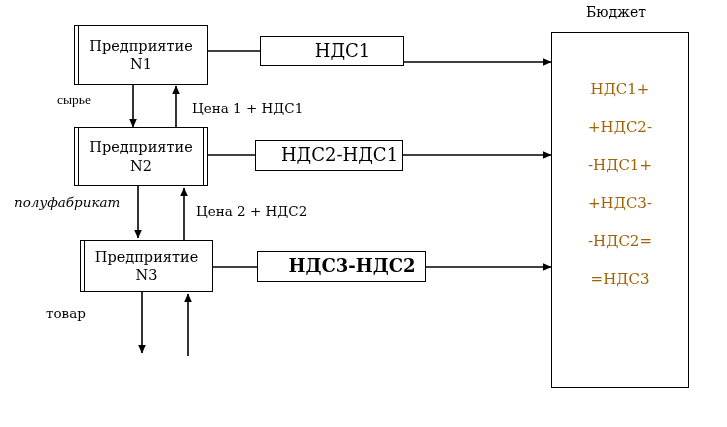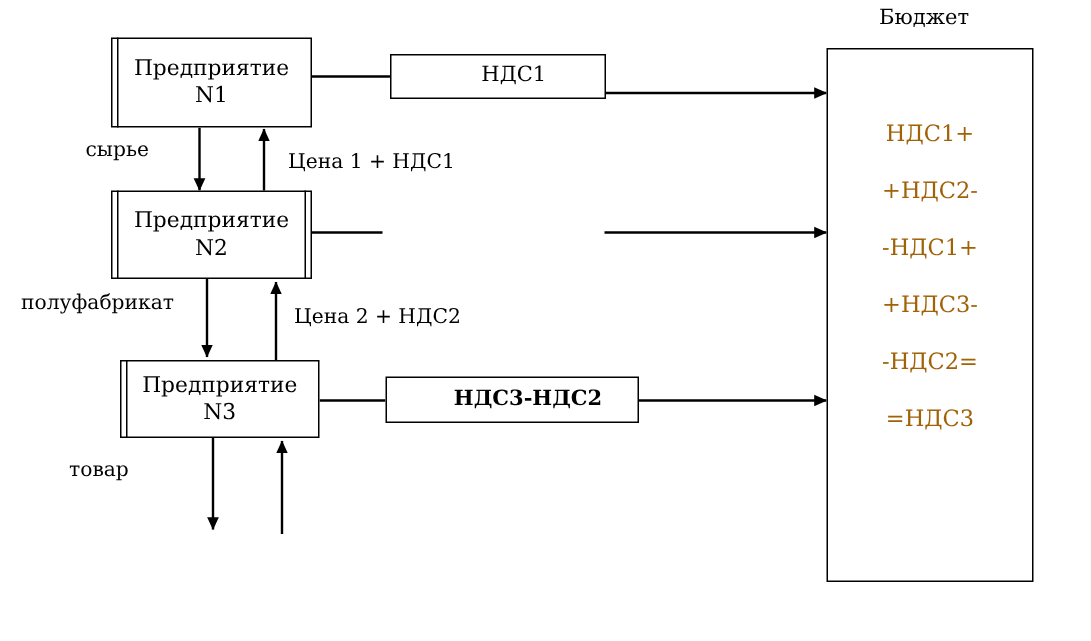--- a/index.html
+++ b/index.html
@@ -56,21 +56,21 @@
   .barR::after {
     content: "";
     position: absolute;
     right: 3px;
     top: -1.4px;
     bottom: -1.4px;
     width: 1.4px;
     background: #000;
   }
   .vatbox {
-    font-size: 14px;
+    font-size: 18px;
     padding-left: 21px;
   }
   .consumer {
     font-size: 14.5px;
   }
   .budget {
     display: block;
     padding-top: 0;
   }
   .budget-lines {
@@ -151,41 +151,44 @@
   <div class="node enterprise barL" style="left:80px; top:240px; width:133px; height:52px;">
     <span class="txt">Предприятие
 N3</span>
   </div>
 
 
   <div class="node vatbox" style="left:260px; top:36px; width:144px; height:30px;">
     <span class="txt">НДС1</span>
   </div>
 
+  <div class="node vatbox" style="left:255px; top:140px; width:148px; height:31px;">
+    <span class="txt">НДС2-НДС1</span>
+  </div>
 
   <div class="node vatbox" style="left:257px; top:251px; width:169px; height:31px;font-weight:bold;">
     <span class="txt">НДС3-НДС2</span>
   </div>
 
   <div class="caption" style="left:586px; top:4px;text-align:center;">Бюджет</div>
 
   <div class="node budget" style="left:551px; top:32px; width:138px; height:356px;"></div>
 
   <div class="budget-lines">
     <div>НДС1+</div>
     <div>+НДС2-</div>
     <div>-НДС1+</div>
     <div>+НДС3-</div>
     <div>-НДС2=</div>
     <div>=НДС3</div>
   </div>
 
-  <div class="flabel" style="left:57px; top:92px;">сырье</div>
+  <div class="flabel" style="left:57px; top:92px;font-family:Liberation Serif, serif;">сырье</div>
 
-  <div class="flabel" style="left:14px; top:194px;">полуфабрикат</div>
+  <div class="flabel" style="left:14px; top:194px;font-style:italic;">полуфабрикат</div>
 
   <div class="flabel" style="left:46px; top:305px;">товар</div>
 
   <div class="flabel" style="left:192px; top:100px;">Цена 1 + НДС1</div>
 
   <div class="flabel" style="left:196px; top:203px;">Цена 2 + НДС2</div>
 
 
 </div>
 

